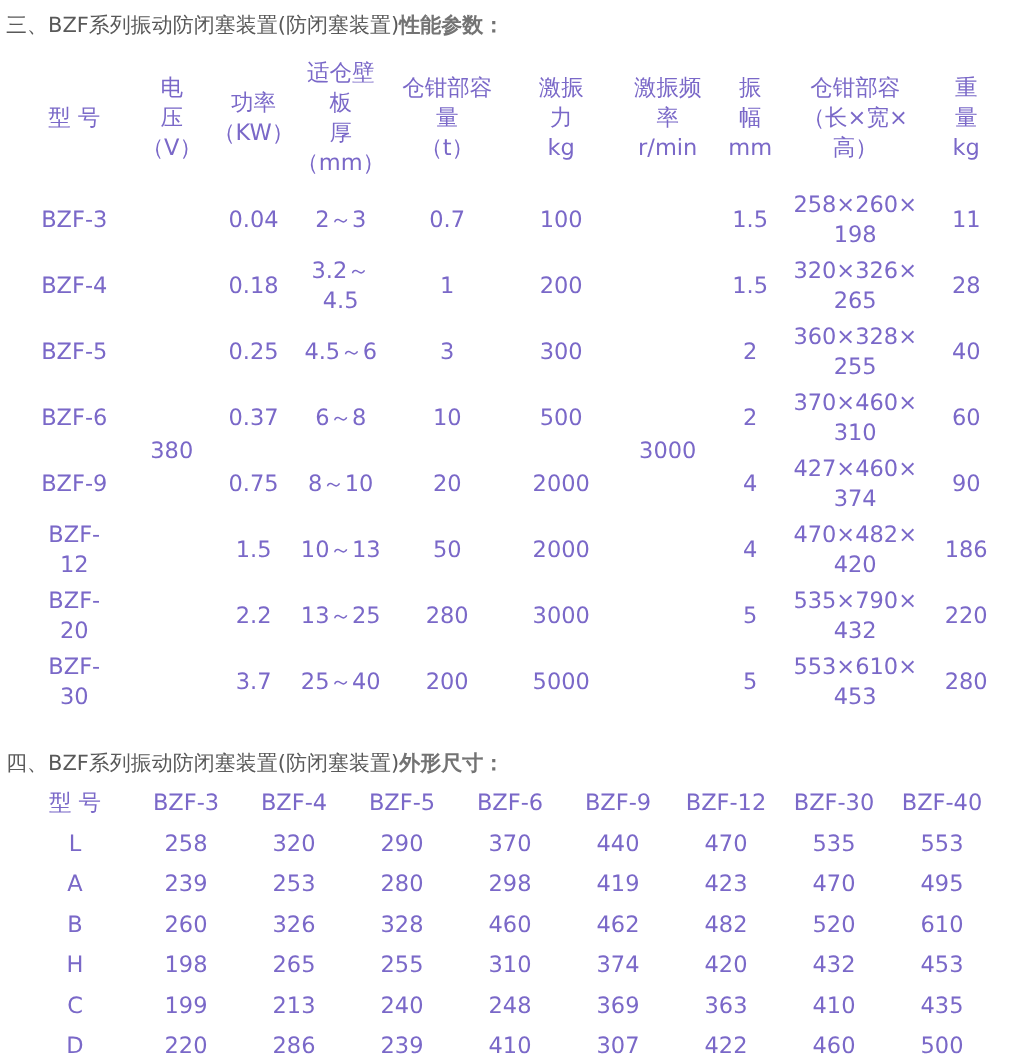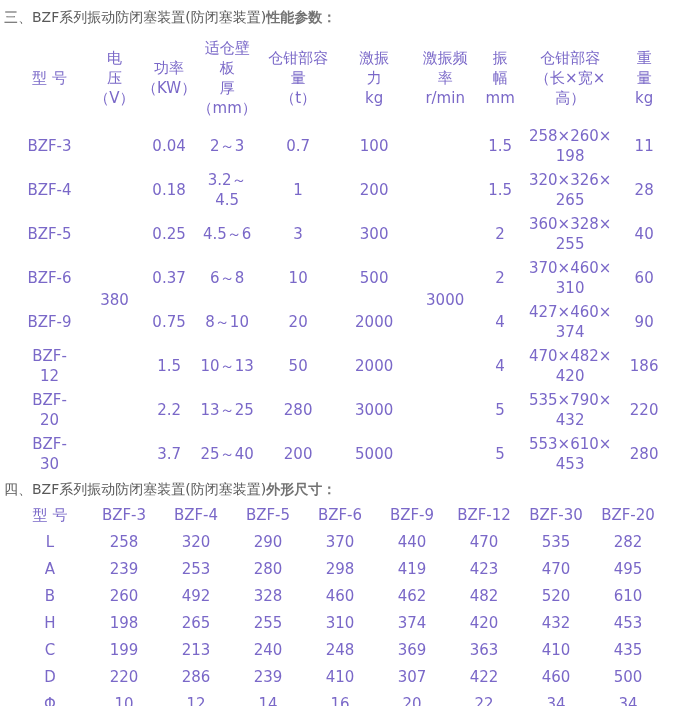--- a/index.html
+++ b/index.html
@@ -8,21 +8,21 @@
   .sec-title { margin:0 0 4px 0; font-size:14px; font-weight:normal; color:#595959; line-height:18px; }
   .sec-title b { font-weight:bold; color:#737373; }
   table { border-collapse:collapse; table-layout:fixed; margin-left:8px; color:#7a68c8; font-size:15px; }
   th, td { text-align:center; vertical-align:middle; font-weight:normal; white-space:pre-line; padding:0; line-height:20px; overflow:hidden; }
   .t1 { margin-top:2px; }
   .t1 th { padding:8px 0 6px 0; }
   .t1 td { height:44px; }
   .t2 { margin-top:4px; }
   .t2 th { height:26px; }
   .t2 td { height:27px; }
-  .title2 { margin-top:4px; }
+  .title2 { margin-top:24px; }
 </style>
 </head>
 <body>
 
 <div class="page">
 
   <h3 class="sec-title"><span>三、BZF系列振动防闭塞装置(防闭塞装置)</span><b>性能参数：</b></h3>
 
   <table class="t1">
     <colgroup>
@@ -182,50 +182,50 @@
     <thead>
       <tr>
         <th>型 号</th>
         <th>BZF-3</th>
         <th>BZF-4</th>
         <th>BZF-5</th>
         <th>BZF-6</th>
         <th>BZF-9</th>
         <th>BZF-12</th>
         <th>BZF-30</th>
-        <th>BZF-20</th>
+        <th>BZF-40</th>
       </tr>
     </thead>
     <tbody>
       <tr>
         <td>L</td>
         <td>258</td>
         <td>320</td>
         <td>290</td>
         <td>370</td>
         <td>440</td>
         <td>470</td>
         <td>535</td>
-        <td>282</td>
+        <td>553</td>
       </tr>
       <tr>
         <td>A</td>
         <td>239</td>
         <td>253</td>
         <td>280</td>
         <td>298</td>
         <td>419</td>
         <td>423</td>
         <td>470</td>
         <td>495</td>
       </tr>
       <tr>
         <td>B</td>
         <td>260</td>
-        <td>492</td>
+        <td>326</td>
         <td>328</td>
         <td>460</td>
         <td>462</td>
         <td>482</td>
         <td>520</td>
         <td>610</td>
       </tr>
       <tr>
         <td>H</td>
         <td>198</td>

